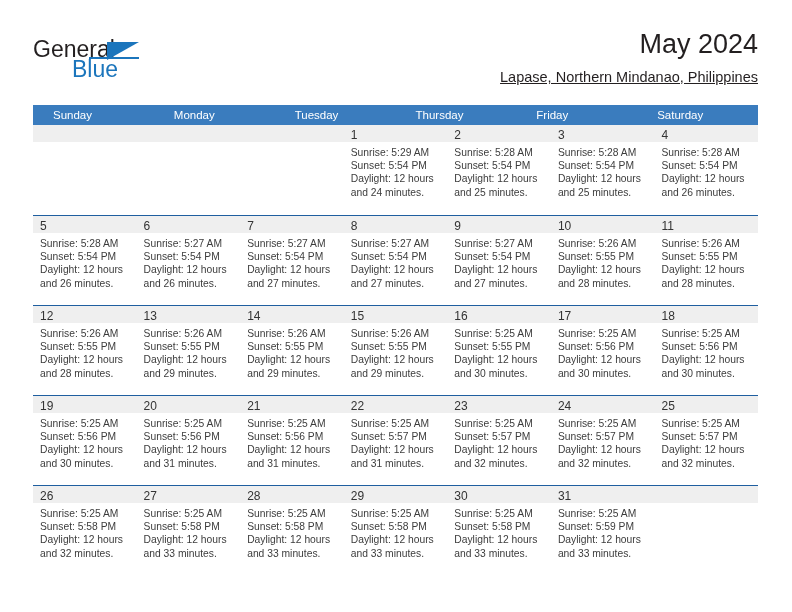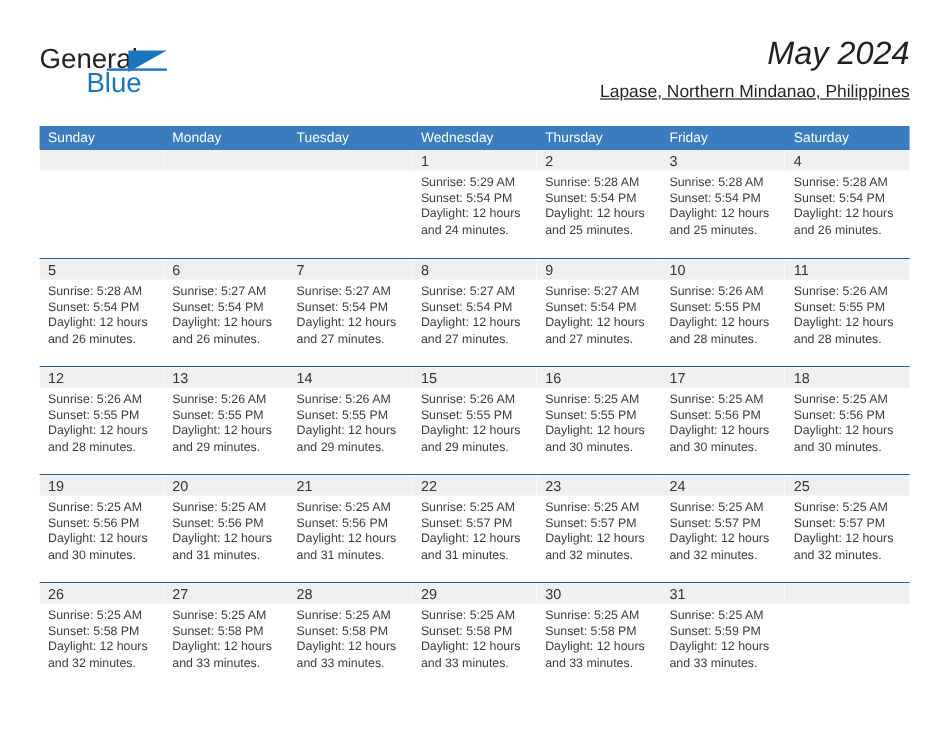--- a/index.html
+++ b/index.html
@@ -74,21 +74,20 @@
     position: absolute;
     right: 0;
     top: 0;
     text-align: right;
   }
   .cal-title {
     font-size: 27px;
     color: #231f20;
     line-height: 32px;
     white-space: nowrap;
-    font-style: italic;
   }
   .cal-subtitle {
     margin-top: 8px;
     font-size: 14.5px;
     color: #231f20;
     line-height: 18px;
     white-space: nowrap;
     text-decoration: underline;
   }
 
@@ -101,21 +100,21 @@
   }
   .weekday-row {
     display: flex;
     width: 100%;
     background: #3a7cbe;
     height: 20px;
   }
   .weekday {
     flex: 1 1 0;
     box-sizing: border-box;
-    padding-left: 7px;
+    padding-left: 20px;
     font-size: 11.5px;
     color: #ffffff;
     line-height: 20px;
     white-space: nowrap;
     overflow: hidden;
   }
 
   .week {
     display: flex;
     width: 100%;
@@ -177,21 +176,20 @@
     </div>
 
   </div>
 
   <div class="calendar">
 
     <div class="weekday-row">
       <div class="weekday">Sunday</div>
       <div class="weekday">Monday</div>
       <div class="weekday">Tuesday</div>
-      <div class="weekday">Wednesday</div>
       <div class="weekday">Thursday</div>
       <div class="weekday">Friday</div>
       <div class="weekday">Saturday</div>
     </div>
 
     <div id="weeks-container">
         <div class="week first">
           <div class="day empty">
             <div class="day-num-band"><span class="day-num"></span></div>
           </div>

